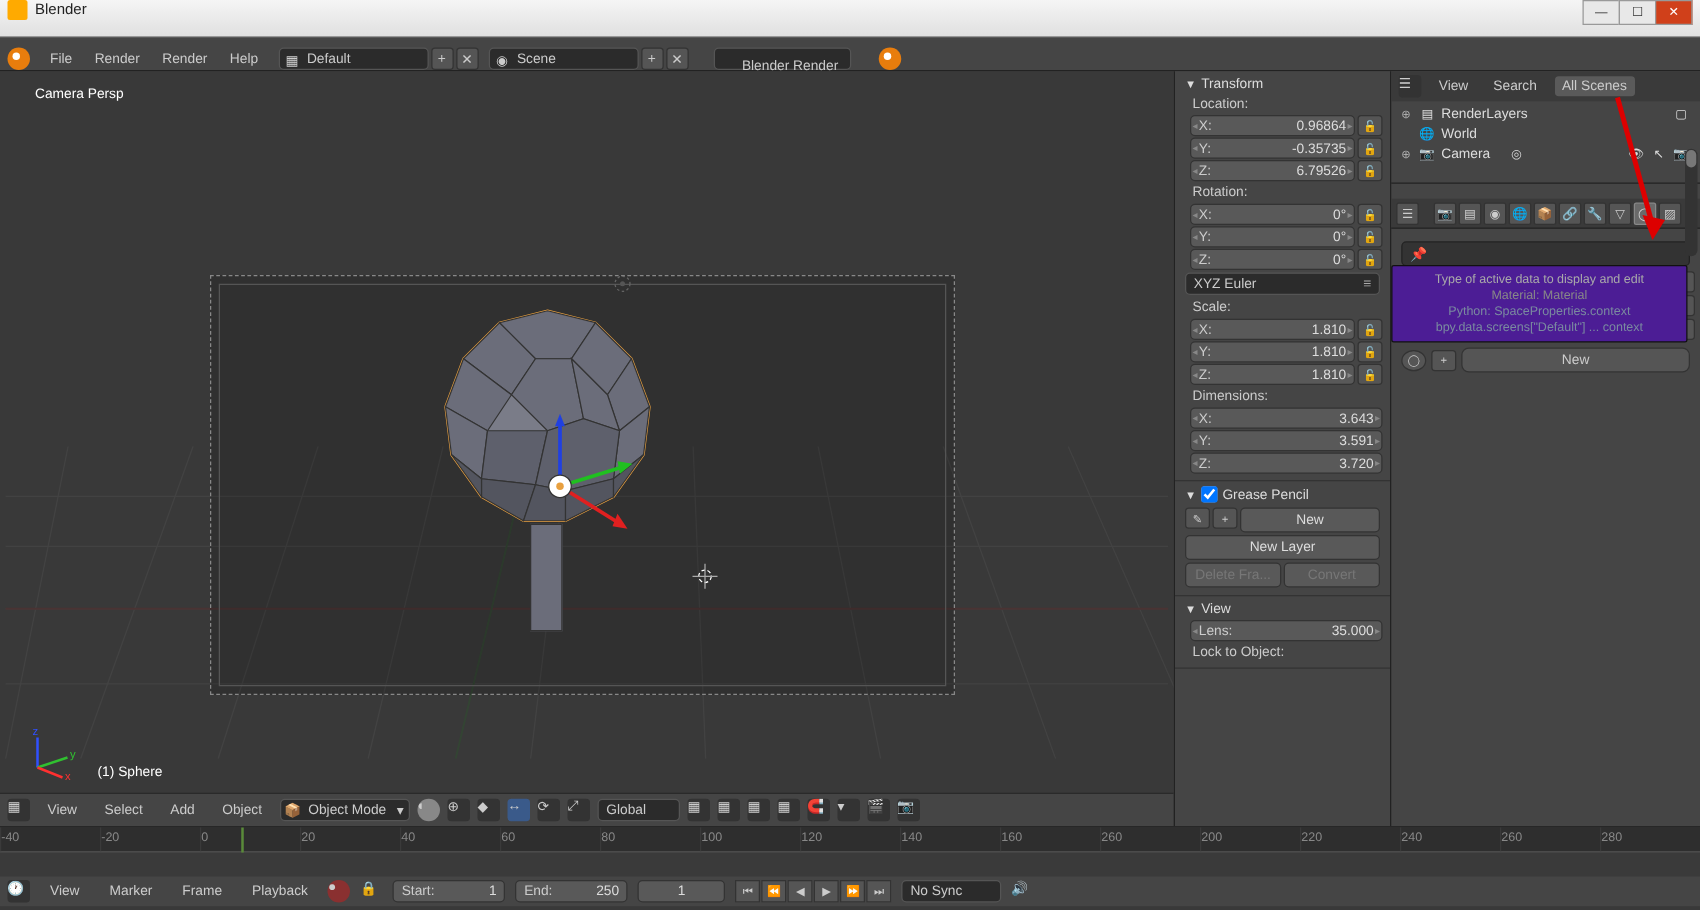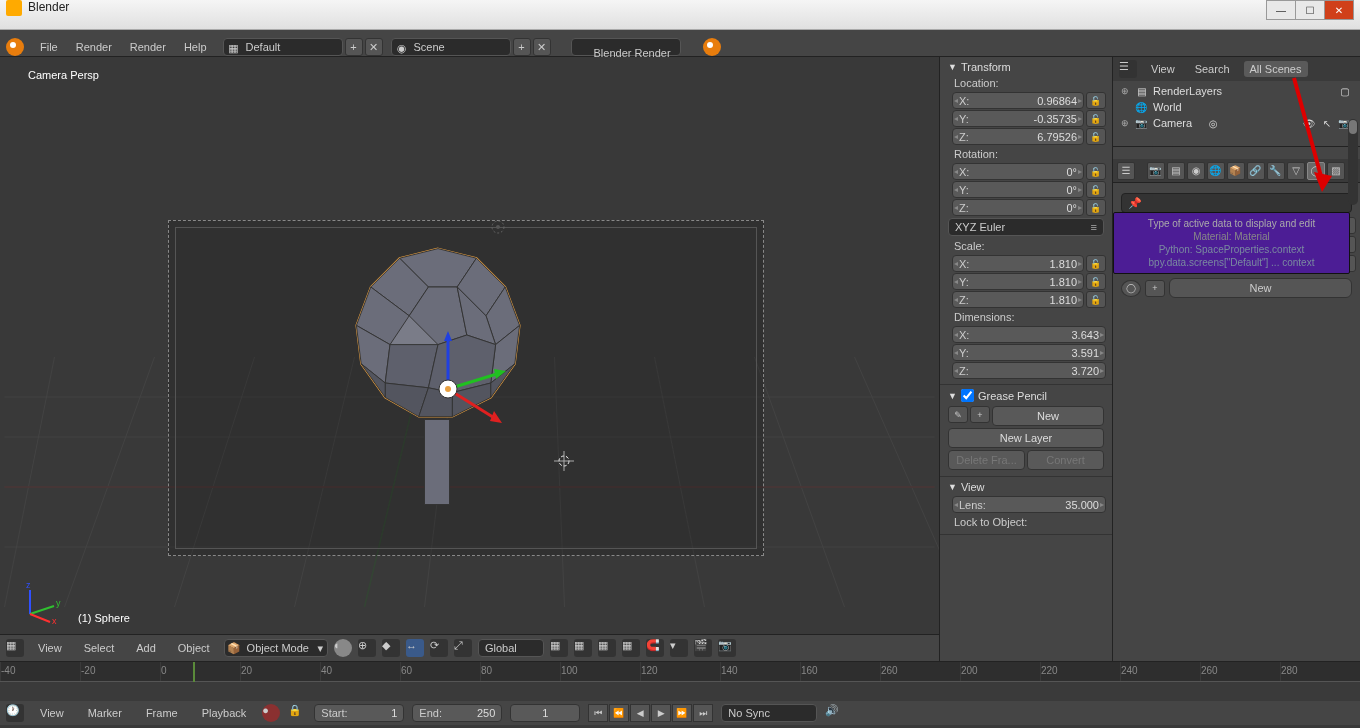--- a/index.html
+++ b/index.html
@@ -518,21 +518,21 @@
       <span class="v" style="margin:0 auto;">1</span>
     </div>
   <div class="playback-btns">
     <div class="play-btn">⏮</div>
     <div class="play-btn">⏪</div>
     <div class="play-btn">◀</div>
     <div class="play-btn">▶</div>
     <div class="play-btn">⏩</div>
     <div class="play-btn">⏭</div>
   </div>
-  <div class="header-dropdown" style="width:96px;padding-left:6px;">
+  <div class="header-dropdown" style="width:80px;padding-left:6px;">
       <span>No Sync</span>
     </div>
   <div class="hdr-icon" style="width:18px;height:18px;">🔊</div>
 </div>
 
 <div class="tooltip">
   <div class="line">Type of active data to display and edit</div>
   <div class="line sub">Material: Material</div>
   <div class="line py">Python: SpaceProperties.context</div>
   <div class="line py">bpy.data.screens["Default"] ... context</div>

